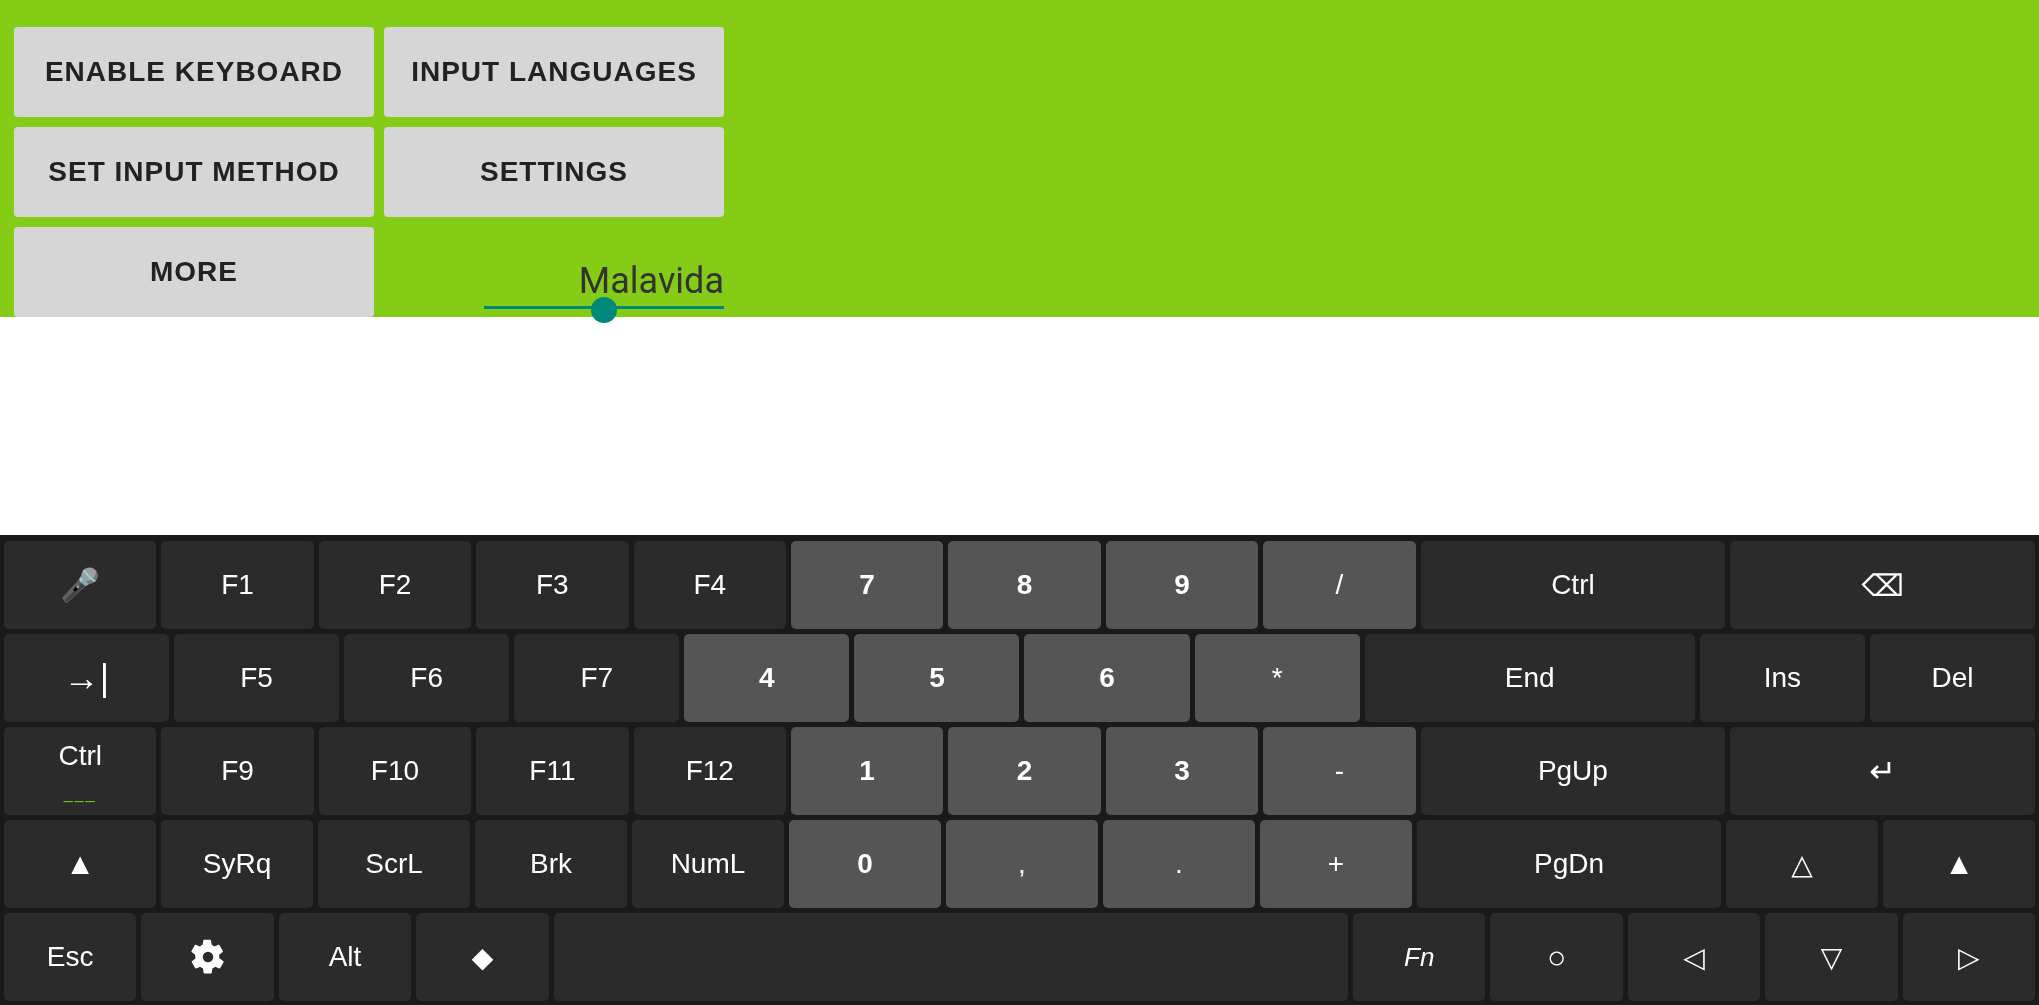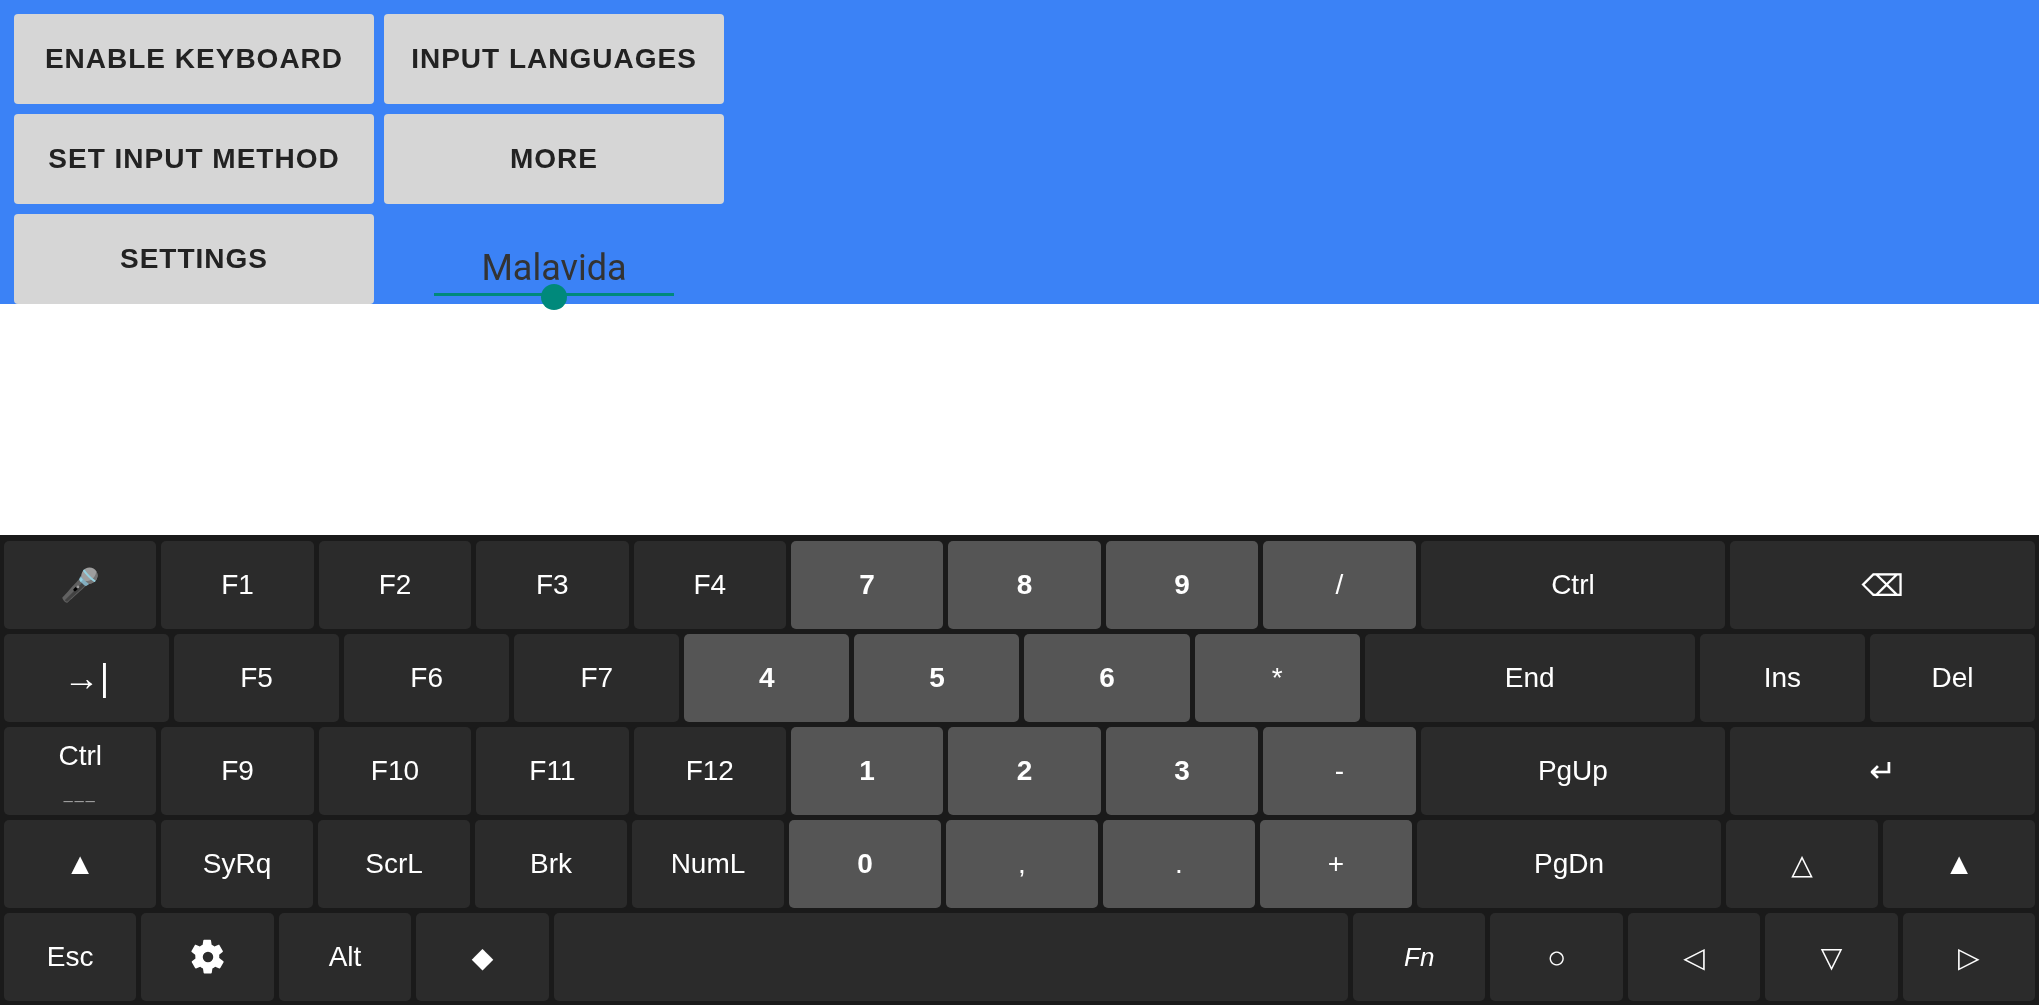--- a/index.html
+++ b/index.html
@@ -6,22 +6,22 @@
     body {
       width: 2039px;
       height: 1005px;
       background: #ffffff;
       font-family: 'Roboto', Arial, sans-serif;
       overflow: hidden;
     }
 
     
     .top-area {
-      background: #3b82f6;
-      padding: 14px 14px 0 14px;
+      background: #84cc16;
+      padding: 27px 14px 0 14px;
       width: 100%;
     }
 
     .menu-grid {
       display: grid;
       grid-template-columns: 360px 340px;
       grid-template-rows: 90px 90px 90px;
       gap: 10px;
     }
 
@@ -37,21 +37,21 @@
       align-items: center;
       justify-content: center;
       letter-spacing: 1px;
     }
 
     .malavida-cell {
       background: transparent;
       border: none;
       display: flex;
       flex-direction: column;
-      align-items: center;
+      align-items: flex-end;
       justify-content: flex-end;
       padding-bottom: 8px;
       position: relative;
     }
 
     .malavida-text {
       font-size: 36px;
       color: #333;
       font-weight: 400;
       margin-bottom: 4px;
@@ -144,22 +144,22 @@
     }
   </style>
 </head>
 <body>
 
 <div class="top-area">
   <div class="menu-grid">
     <button class="menu-btn">ENABLE KEYBOARD</button>
     <button class="menu-btn">INPUT LANGUAGES</button>
     <button class="menu-btn">SET INPUT METHOD</button>
+    <button class="menu-btn">SETTINGS</button>
     <button class="menu-btn">MORE</button>
-    <button class="menu-btn">SETTINGS</button>
     <div class="malavida-cell">
       <span class="malavida-text">Malavida</span>
       <div class="malavida-underline">
         <div class="malavida-dot"></div>
       </div>
     </div>
   </div>
 </div>
 
 <div class="keyboard">
@@ -200,21 +200,21 @@
       </button>
     <button class="key numpad-bg">*</button>
     <button class="key dark-key wide-2">End</button>
     <button class="key dark-key">Ins</button>
     <button class="key dark-key">Del</button>
   </div>
 
   <div class="kb-row">
     <button class="key dark-key" style="flex-direction:column; gap:13px;">
       <span>Ctrl</span>
-      <span style="font-size:16px; color:#a3a3a3; letter-spacing:2px;">___</span>
+      <span style="font-size:16px; color:#84cc16; letter-spacing:2px;">___</span>
     </button>
     <button class="key dark-key">F9</button>
     <button class="key dark-key">F10</button>
     <button class="key dark-key">F11</button>
     <button class="key dark-key">F12</button>
     <button class="key numpad-bg">
         <strong>1</strong>
       </button>
     <button class="key numpad-bg">
         <strong>2</strong>

